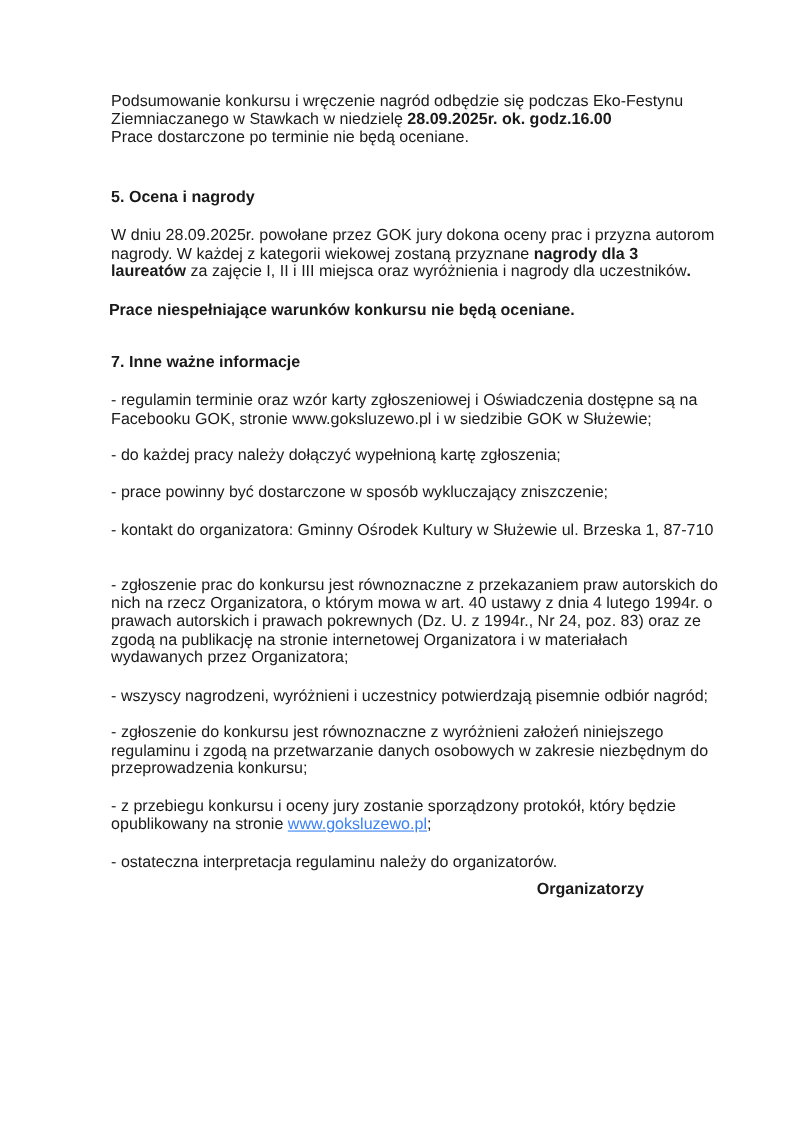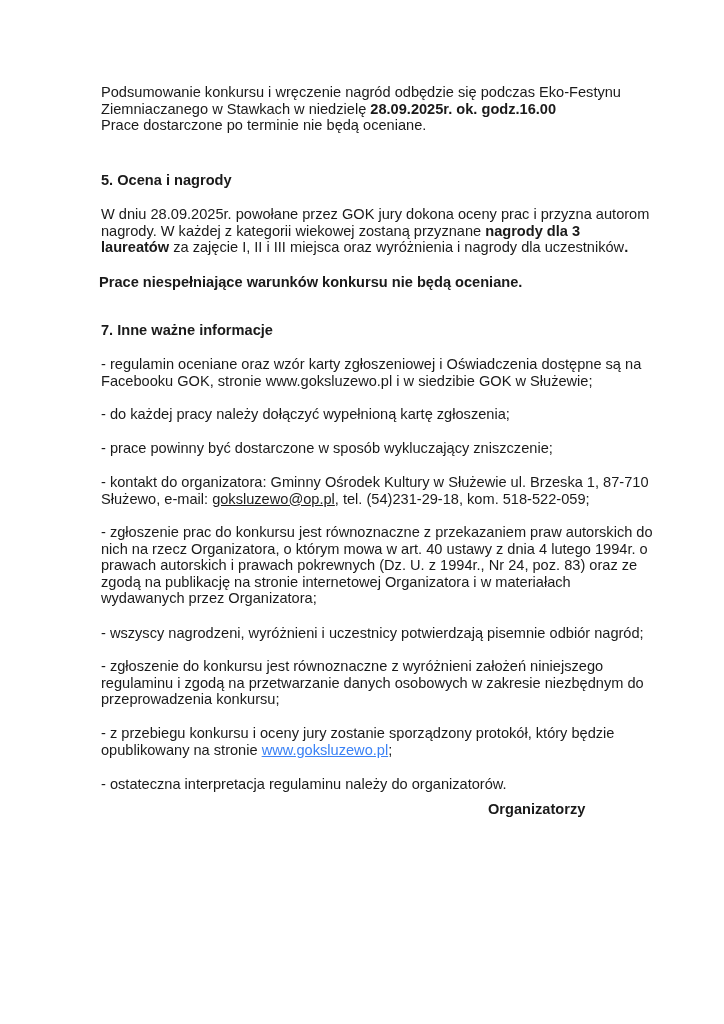--- a/index.html
+++ b/index.html
@@ -31,31 +31,30 @@
     <p>W dniu 28.09.2025r. powołane przez GOK jury dokona oceny prac i przyzna autorom</p>
     <p><span>nagrody. W każdej z kategorii wiekowej zostaną przyznane </span><b>nagrody dla 3</b></p>
     <p><b>laureatów</b><span> za zajęcie I, II i III miejsca oraz wyróżnienia i nagrody dla uczestników</span><b>.</b></p>
   </div>
 
   <div class="blk h" style="top:190px; left:-2px">Prace niespełniające warunków konkursu nie będą oceniane.</div>
 
   <div class="blk h" style="top:238px">7. Inne ważne informacje</div>
 
   <div class="blk" style="top:272px">
-    <p>- regulamin oceniane oraz wzór karty zgłoszeniowej i Oświadczenia dostępne są na</p>
+    <p>- regulamin terminie oraz wzór karty zgłoszeniowej i Oświadczenia dostępne są na</p>
     <p>Facebooku GOK, stronie www.goksluzewo.pl  i w siedzibie GOK w Służewie;</p>
   </div>
 
   <div class="blk" style="top:322px">- do każdej pracy należy dołączyć wypełnioną kartę zgłoszenia;</div>
 
   <div class="blk" style="top:356px">- prace powinny być dostarczone w sposób wykluczający zniszczenie;</div>
 
   <div class="blk" style="top:390px">
     <p>- kontakt do organizatora: Gminny Ośrodek Kultury w Służewie ul. Brzeska 1, 87-710</p>
-    <p><span>Służewo, e-mail: </span><a class="mail">goksluzewo@op.pl</a><span>, tel. (54)231-29-18, kom. 518-522-059;</span></p>
   </div>
 
   <div class="blk" style="top:440px">
     <p>- zgłoszenie prac do konkursu jest równoznaczne z przekazaniem praw autorskich do</p>
     <p>nich na rzecz Organizatora, o którym mowa w art. 40 ustawy z dnia 4 lutego 1994r. o</p>
     <p>prawach autorskich i prawach pokrewnych (Dz. U. z 1994r., Nr 24, poz. 83) oraz ze</p>
     <p>zgodą na publikację na stronie internetowej Organizatora i w materiałach</p>
     <p>wydawanych przez Organizatora;</p>
   </div>
 

